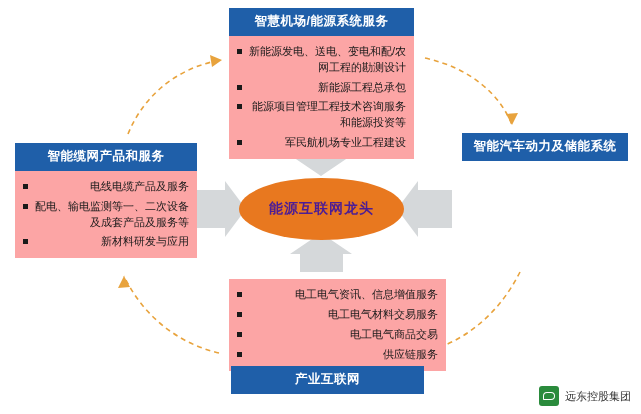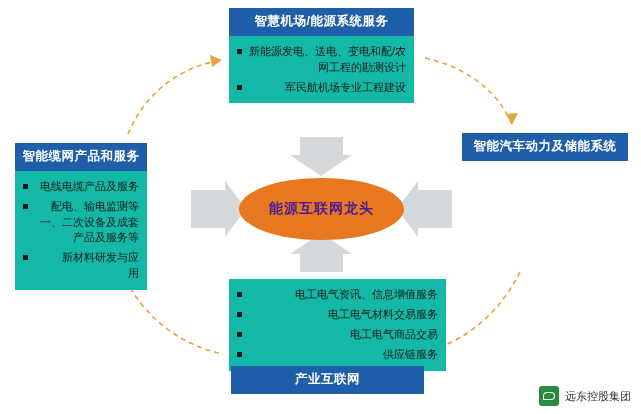--- a/index.html
+++ b/index.html
@@ -18,21 +18,21 @@
   .svg-layer {
     position: absolute;
     left: 0;
     top: 0;
     width: 641px;
     height: 414px;
   }
   .box {
     position: absolute;
     box-sizing: border-box;
-    background: #14b8a6;
+    background: #fca5a5;
   }
   .box-header {
     background: #1f5fa9;
     color: #ffffff;
     font-size: 12.5px;
     font-weight: bold;
     text-align: center;
     padding: 6px 4px;
     line-height: 1.25;
     letter-spacing: 0.5px;
@@ -63,21 +63,21 @@
   
   #box-top {
     left: 229px;
     top: 8px;
     width: 185px;
   }
   
   #box-left {
     left: 15px;
     top: 143px;
-    width: 132px;
+    width: 182px;
   }
   
   #box-right {
     left: 462px;
     top: 133px;
     width: 166px;
   }
   
   #box-bottom {
     left: 229px;
@@ -177,20 +177,28 @@
 
   <div class="box" id="box-top">
     <div class="box-header">智慧机场/能源系统服务</div>
     <div class="box-body">
       <div class="bullet-line">
         <span class="sq"></span>
         <span class="btext">新能源发电、送电、变电和配/农网工程的勘测设计</span>
       </div>
       <div class="bullet-line">
         <span class="sq"></span>
+        <span class="btext">新能源工程总承包</span>
+      </div>
+      <div class="bullet-line">
+        <span class="sq"></span>
+        <span class="btext">能源项目管理工程技术咨询服务和能源投资等</span>
+      </div>
+      <div class="bullet-line">
+        <span class="sq"></span>
         <span class="btext">军民航机场专业工程建设</span>
       </div>
     </div>
   </div>
 
   <div class="box" id="box-left">
     <div class="box-header">智能缆网产品和服务</div>
     <div class="box-body">
       <div class="bullet-line">
         <span class="sq"></span>

